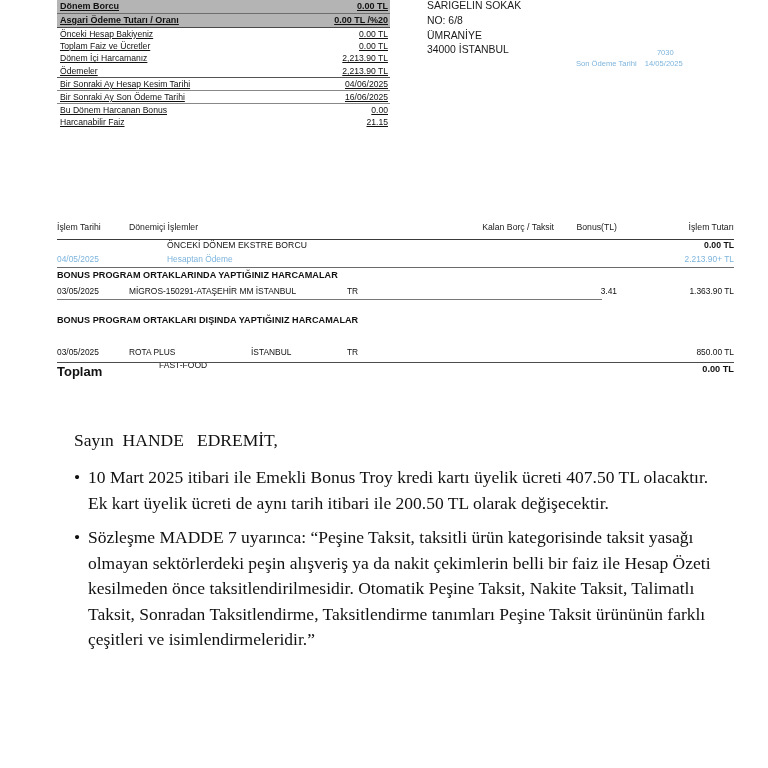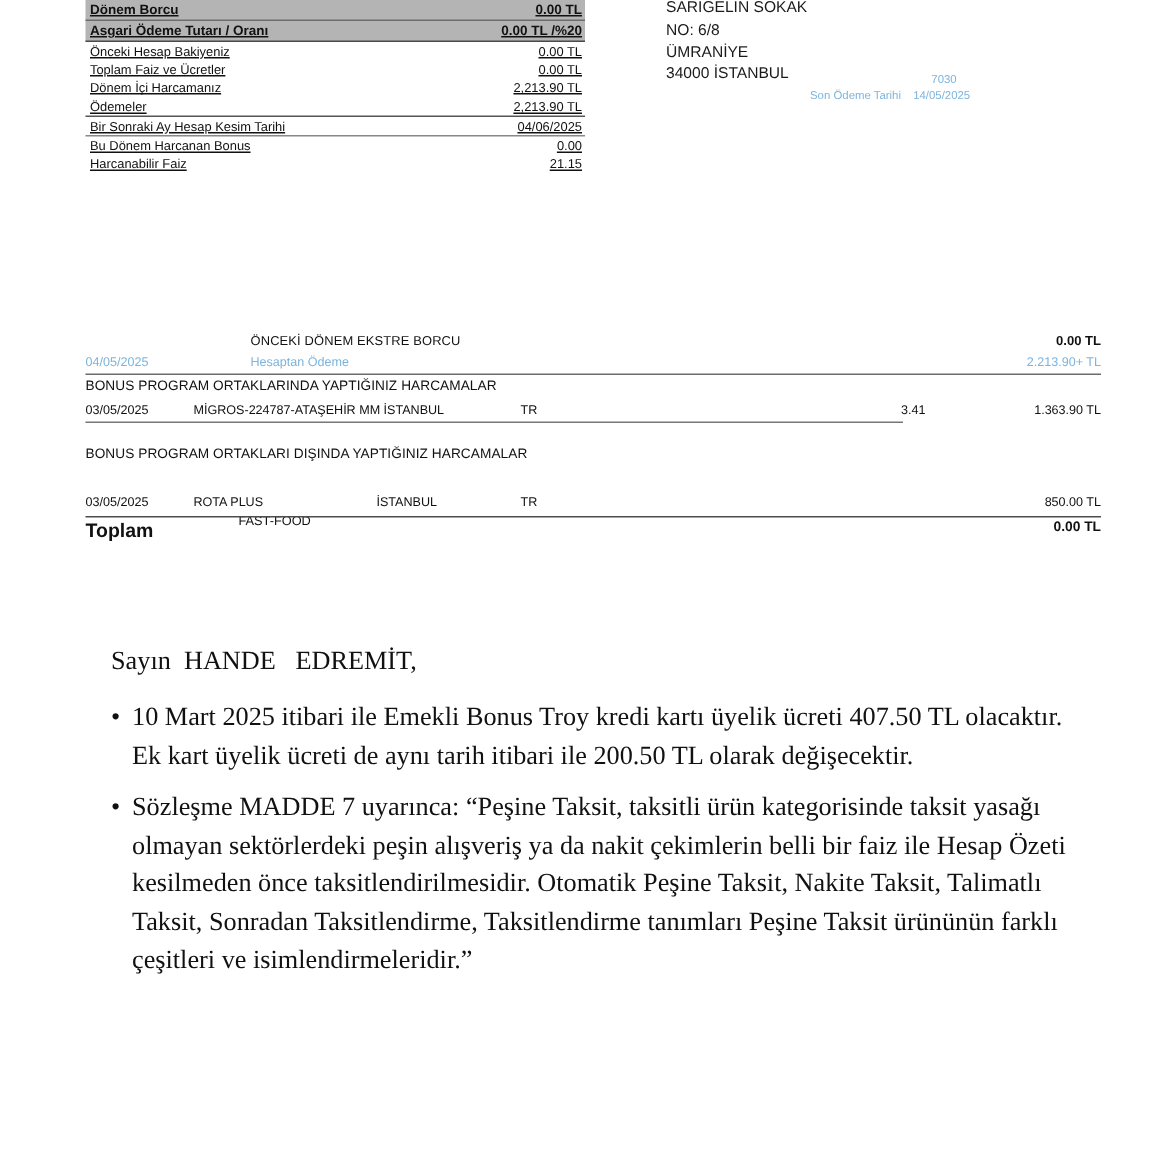--- a/index.html
+++ b/index.html
@@ -44,42 +44,42 @@
   }
   .sum-row.shaded.first { border-bottom: 1px solid #6d6d6d; }
   .sum-row.shaded.second { border-bottom: 1.6px solid #4a4a4a; }
 
   .sum-row.rule-top { border-top: 1px solid #888888; }
   .sum-row.rule-strong { border-top: 1.4px solid #555555; }
 
   
   #address-block {
     position: absolute;
-    left: 444px;
+    left: 427px;
     top: -1px;
     font-size: 10.4px;
     line-height: 14.8px;
     color: #1a1a1a;
     white-space: nowrap;
   }
   #payment-due {
     position: absolute;
     left: 540px;
     top: 47px;
     font-size: 7.6px;
     line-height: 11px;
     color: #7db4dd;
     white-space: nowrap;
   }
   #payment-due .code {
     display: block;
     text-align: right;
     padding-right: 9px;
   }
-  #payment-due .due { display: block; }
+  #payment-due .due { display: block; margin-left: 36px; }
   #payment-due .due .due-val { margin-left: 6px; }
 
   
   #tx-table {
     position: absolute;
     left: 57px;
     top: 222px;
     width: 677px;
     font-size: 8.4px;
   }
@@ -115,21 +115,21 @@
     height: 0;
     border-top: 1.4px solid #6b6b6b;
   }
   .rule-thin {
     position: absolute;
     height: 0;
     border-top: 1px solid #777777;
   }
 
   .section-title {
-    font-weight: normal;
+    font-weight: bold;
     font-size: 9.1px;
     height: 15px;
     letter-spacing: .05px;
   }
   .row-fastfood { height: 15px; }
   .row-fastfood .c-desc { left: 102px; font-weight: normal; font-size: 8.5px; margin-top: 28px; }
 
   .row-total {
     height: 14px;
     border-top: 1.6px solid #4c4c4c;
@@ -203,20 +203,24 @@
   <div class="sum-row">
     <span class="lbl">Ödemeler</span>
     <span class="val">2,213.90 TL</span>
   </div>
 
   <div class="sum-row rule-strong">
     <span class="lbl">Bir Sonraki Ay Hesap Kesim Tarihi</span>
     <span class="val">04/06/2025</span>
   </div>
 
+  <div class="sum-row rule-top">
+    <span class="lbl">Bir Sonraki Ay Son Ödeme Tarihi</span>
+    <span class="val">16/06/2025</span>
+  </div>
 
   <div class="sum-row rule-top">
     <span class="lbl">Bu Dönem Harcanan Bonus</span>
     <span class="val">0.00</span>
   </div>
 
   <div class="sum-row">
     <span class="lbl">Harcanabilir Faiz</span>
     <span class="val">21.15</span>
   </div>
@@ -233,40 +237,47 @@
 <div id="payment-due">
   <span class="code">7030</span>
   <span class="due">
     <span>Son Ödeme Tarihi</span>
     <span class="due-val">14/05/2025</span>
   </span>
 </div>
 
 <div id="tx-table">
 
+  <div class="tx-line tx-head">
+    <span class="c-date">İşlem Tarihi</span>
+    <span class="c-desc">Dönemiçi İşlemler</span>
+    <span class="c-kalan">Kalan Borç / Taksit</span>
+    <span class="c-bonus">Bonus(TL)</span>
+    <span class="c-tutar">İşlem Tutarı</span>
+  </div>
 
   <div class="tx-line row-onceki">
     <span class="c-desc">ÖNCEKİ DÖNEM EKSTRE BORCU</span>
     <span class="c-tutar">0.00 TL</span>
   </div>
 
   <div class="tx-line row-hesaptan">
     <span class="c-date">04/05/2025</span>
     <span class="c-desc">Hesaptan Ödeme</span>
     <span class="c-tutar">2.213.90+ TL</span>
     <span class="rule-under-hesaptan" style="top:13px;"></span>
   </div>
 
   <div class="tx-line section-title" style="padding-top:2px;height:16px;">
     <span class="c-date">BONUS PROGRAM ORTAKLARINDA YAPTIĞINIZ HARCAMALAR</span>
   </div>
 
   <div class="tx-line" style="height:15px;">
     <span class="c-date">03/05/2025</span>
-    <span class="c-desc">MİGROS-224787-ATAŞEHİR MM İSTANBUL</span>
+    <span class="c-desc">MİGROS-150291-ATAŞEHİR MM İSTANBUL</span>
     <span class="c-desc3">TR</span>
     <span class="c-bonus">3.41</span>
     <span class="c-tutar">1.363.90 TL</span>
     <span class="rule-thin" style="left:0px;right:132px;top:13px;"></span>
   </div>
 
   <div class="tx-line section-title" style="padding-top:14px;height:17px;">
     <span class="c-date">BONUS PROGRAM ORTAKLARI DIŞINDA YAPTIĞINIZ HARCAMALAR</span>
   </div>
 

